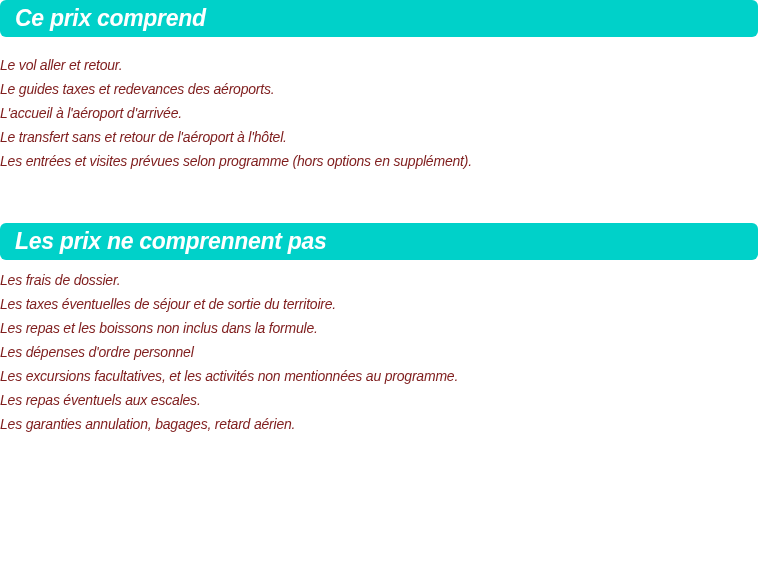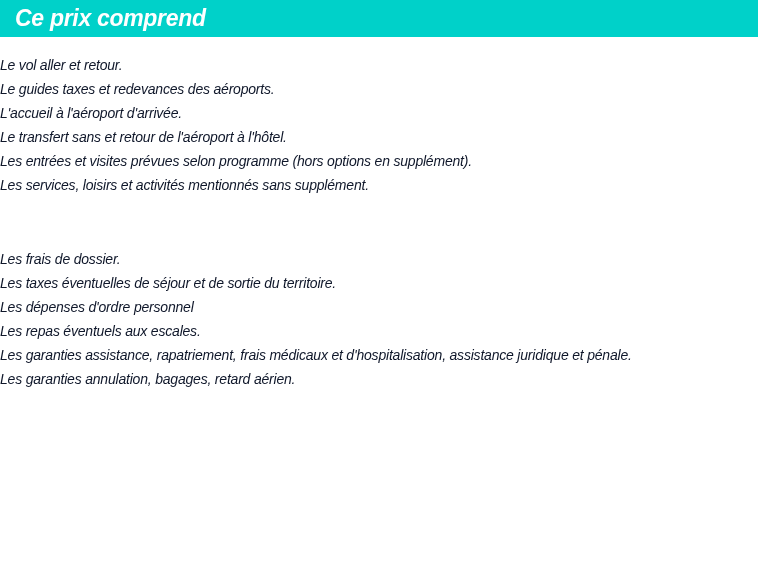--- a/index.html
+++ b/index.html
@@ -13,38 +13,39 @@
       overflow: hidden;
       font-family: "Liberation Sans", "DejaVu Sans", sans-serif;
     }
     .section-header {
       background: #00d1c9;
       height: 37px;
       box-sizing: border-box;
       padding-left: 15px;
       display: flex;
       align-items: center;
+      border-radius: 6px;
     }
     .section-title {
       color: #ffffff;
       font-style: italic;
       font-weight: bold;
       font-size: 23px;
       letter-spacing: -0.3px;
       margin: 0;
       line-height: 1;
     }
     .item-list {
       list-style: none;
       margin: 0;
       padding: 0;
     }
     .item-list li {
       font-style: italic;
-      color: #0f172a;
+      color: #7f1d1d;
       font-size: 14px;
       line-height: 24px;
       height: 24px;
       white-space: nowrap;
       letter-spacing: -0.2px;
     }
     #section-included .item-list { margin-top: 16px; }
     #section-excluded { margin-top: 50px; }
     #section-excluded .item-list { margin-top: 8px; }
   </style>
@@ -54,26 +55,29 @@
 <section id="section-included">
   <div class="section-header">
     <h2 class="section-title">Ce prix comprend</h2>
   </div>
   <ul class="item-list">
     <li>Le vol aller et retour.</li>
     <li>Le guides taxes et redevances des aéroports.</li>
     <li>L'accueil à l'aéroport d'arrivée.</li>
     <li>Le transfert sans et retour de l'aéroport à l'hôtel.</li>
     <li>Les entrées et visites prévues selon programme (hors options en supplément).</li>
-    <li>Les services, loisirs et activités mentionnés sans supplément.</li>
   </ul>
 </section>
 
 <section id="section-excluded">
+  <div class="section-header">
+    <h2 class="section-title">Les prix ne comprennent pas</h2>
+  </div>
   <ul class="item-list">
     <li>Les frais de dossier.</li>
     <li>Les taxes éventuelles de séjour et de sortie du territoire.</li>
+    <li>Les repas et les boissons non inclus dans la formule.</li>
     <li>Les dépenses d'ordre personnel</li>
+    <li>Les excursions facultatives, et les activités non mentionnées au programme.</li>
     <li>Les repas éventuels aux escales.</li>
-    <li>Les garanties assistance, rapatriement, frais médicaux et d'hospitalisation, assistance juridique et pénale.</li>
     <li>Les garanties annulation, bagages, retard aérien.</li>
   </ul>
 </section>
 
 </body></html>

